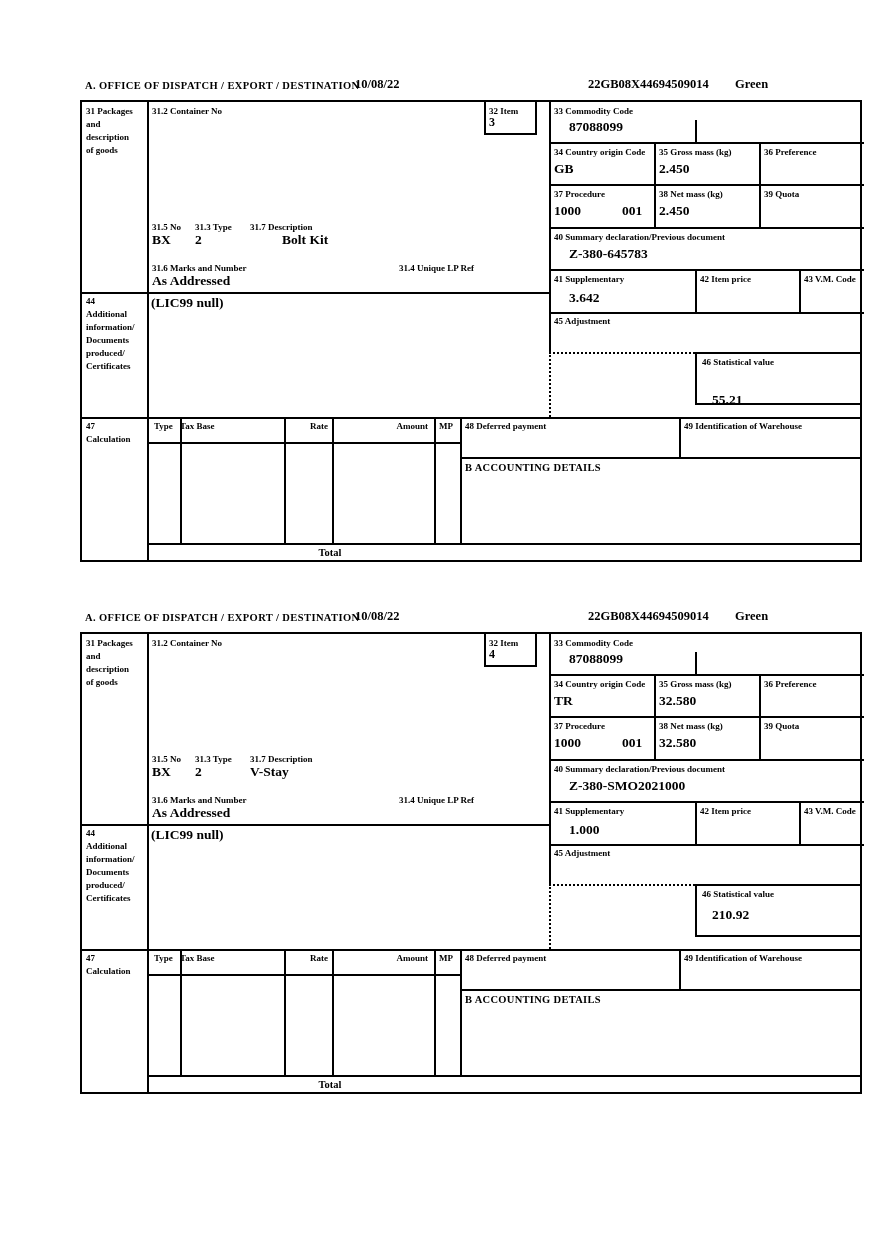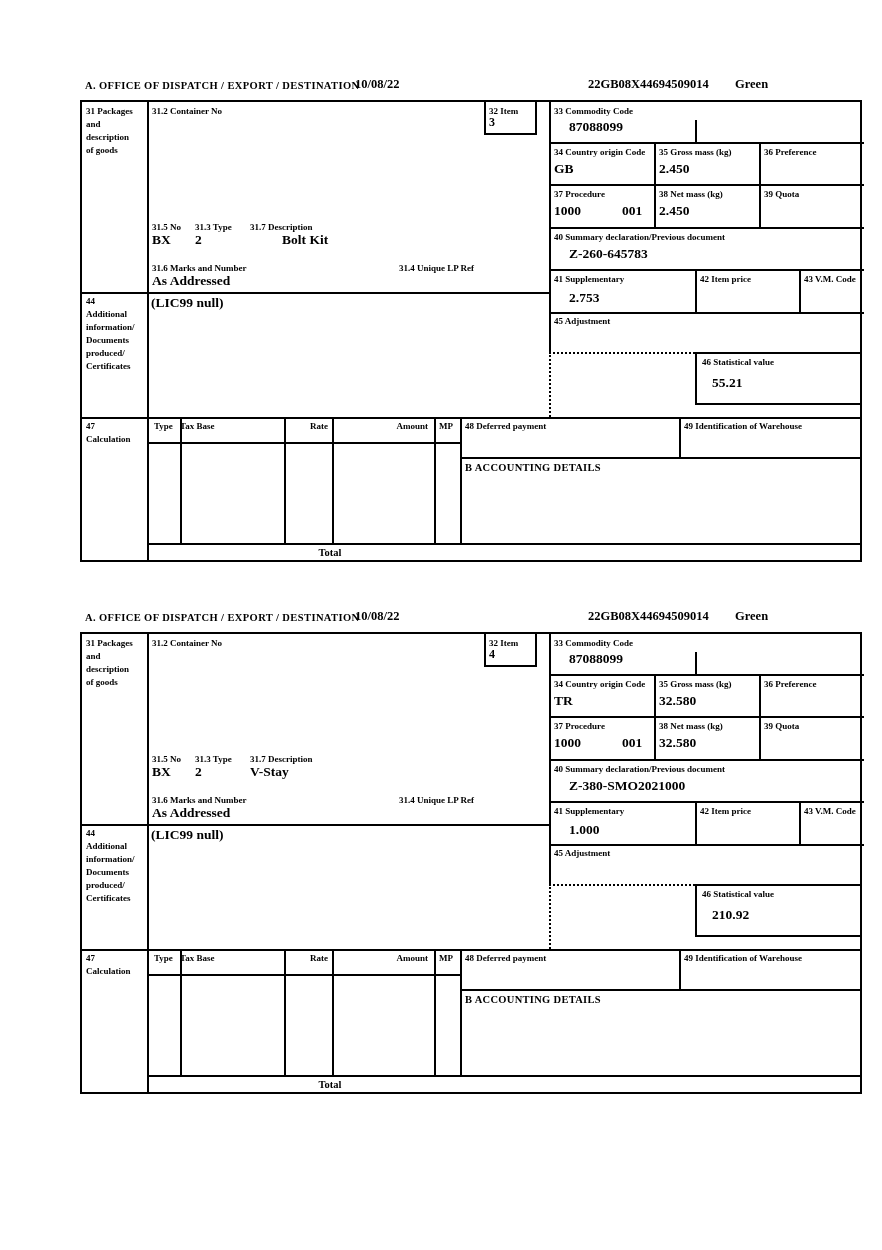--- a/index.html
+++ b/index.html
@@ -81,30 +81,30 @@
       <span class="lb" style="left:682px;top:45px;">36 Preference</span>
 
       <span class="lb" style="left:472px;top:87px;">37 Procedure</span>
       <span class="val" style="left:472px;top:101px;">1000</span>
       <span class="val" style="left:540px;top:101px;">001</span>
       <span class="lb" style="left:577px;top:87px;">38 Net mass (kg)</span>
       <span class="val" style="left:577px;top:101px;">2.450</span>
       <span class="lb" style="left:682px;top:87px;">39 Quota</span>
 
       <span class="lb" style="left:472px;top:130px;">40 Summary declaration/Previous document</span>
-      <span class="val" style="left:487px;top:144px;">Z-260-645783</span>
+      <span class="val" style="left:487px;top:144px;">Z-380-645783</span>
 
       <span class="lb" style="left:472px;top:172px;">41 Supplementary</span>
-      <span class="val" style="left:487px;top:188px;">2.753</span>
+      <span class="val" style="left:487px;top:188px;">3.642</span>
       <span class="lb" style="left:618px;top:172px;">42 Item price</span>
       <span class="lb" style="left:722px;top:172px;">43 V.M. Code</span>
 
       <span class="lb" style="left:472px;top:214px;">45 Adjustment</span>
       <span class="lb" style="left:620px;top:255px;">46 Statistical value</span>
-      <span class="val" style="left:630px;top:273px;">55.21</span>
+      <span class="val" style="left:630px;top:290px;">55.21</span>
 
       <span class="lb" style="left:70px;top:120px;">31.5 No</span>
       <span class="lb" style="left:113px;top:120px;">31.3 Type</span>
       <span class="lb" style="left:168px;top:120px;">31.7 Description</span>
       <span class="val" style="left:70px;top:130px;">BX</span>
       <span class="val" style="left:113px;top:130px;">2</span>
       <span class="val" style="left:168px;top:130px;margin-left:32px;">Bolt Kit</span>
 
       <span class="lb" style="left:70px;top:161px;">31.6 Marks and Number</span>
       <span class="lb" style="left:317px;top:161px;">31.4 Unique LP Ref</span>

